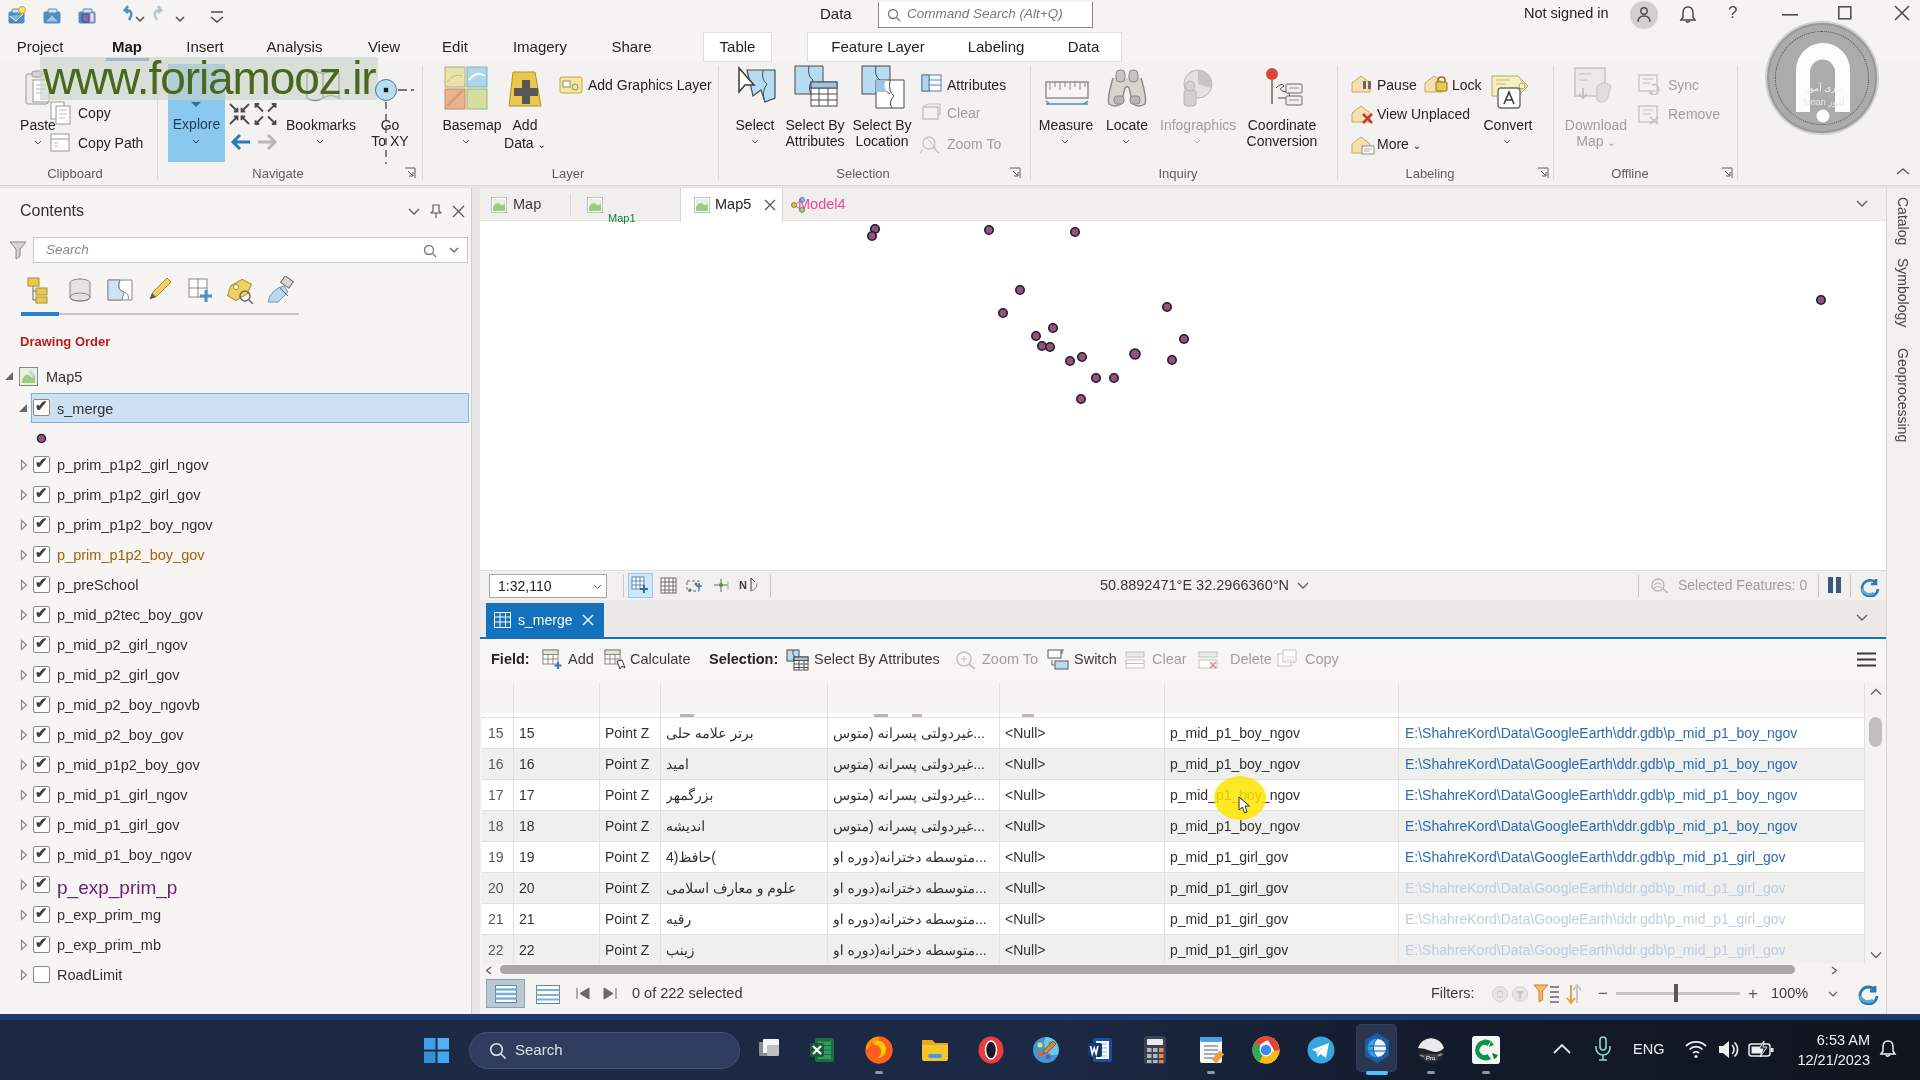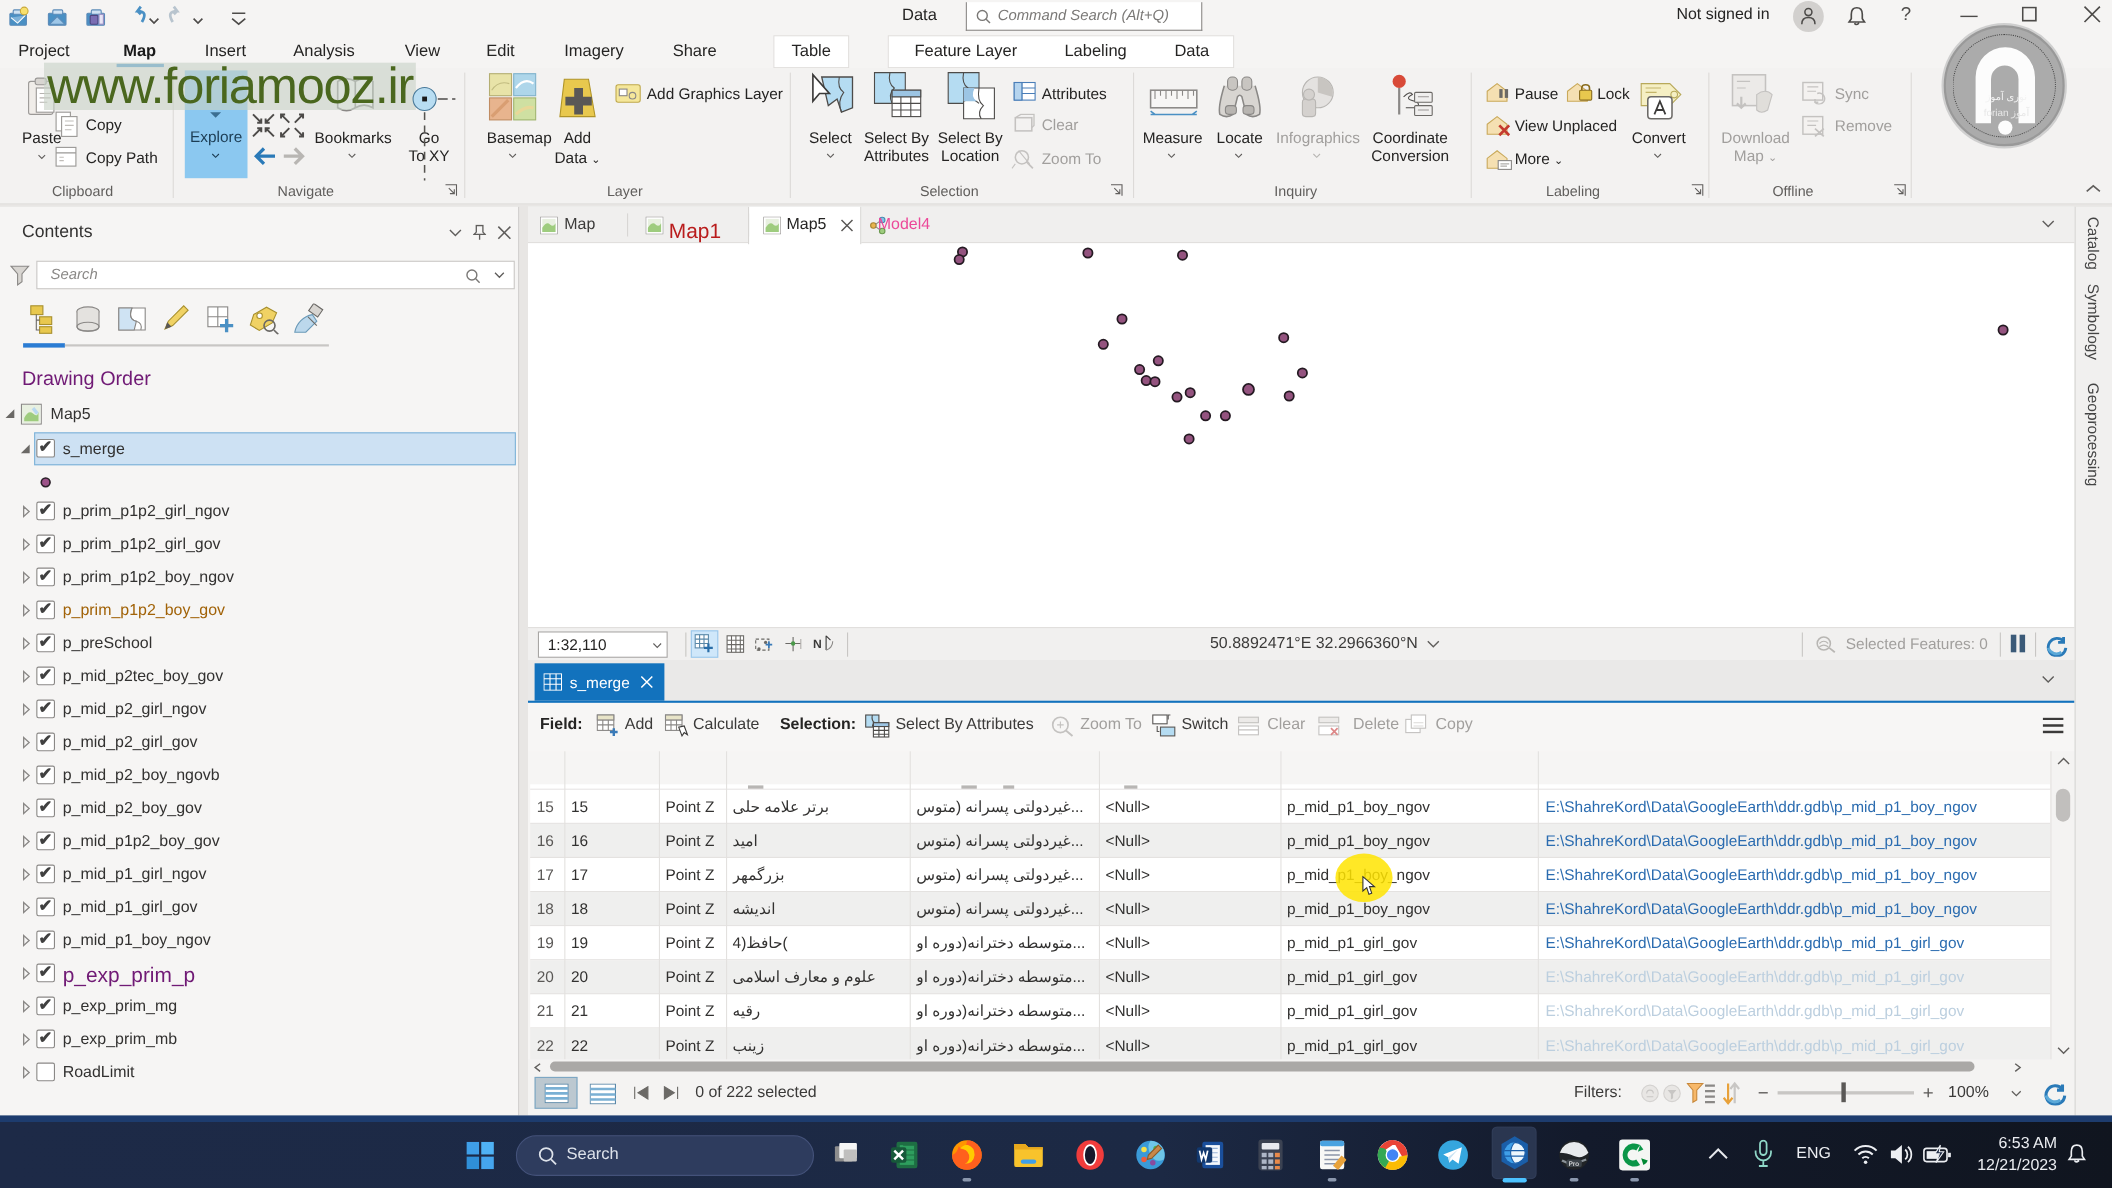--- a/index.html
+++ b/index.html
@@ -429,21 +429,21 @@
       <circle cx="19" cy="20" r="5" fill="none" stroke="#6b6966" stroke-width="1.5"></circle>
       <path d="M23 24 l4 4" stroke="#6b6966" stroke-width="1.5"></path>
     </svg>
     <svg class="abs" style="left:266px;top:88px" width="30" height="28" viewBox="0 0 30 28">
       <path d="M2 26 a20 20 0 0 1 16-16 l4 6 -10 10z" fill="#bcd8ec" stroke="#6b9ab8"></path>
       <rect x="16" y="2" width="10" height="8" fill="#d8d5d1" stroke="#6b6966" transform="rotate(35 21 6)"></rect>
       <path d="M14 12 l8 8" stroke="#6b6966"></path>
     </svg>
     <div class="abs" style="left:21px;top:124px;width:38px;height:4px;background:#2b7cd3"></div>
     <div class="abs" style="left:59px;top:125px;width:240px;height:1.5px;background:#c8c6c4"></div>
-    <div class="abs" style="left:20px;top:146px;font-size:18px;font-weight:normal;color:#701a75">Drawing Order</div>
+    <div class="abs" style="left:20px;top:146px;font-size:13px;font-weight:bold;color:#b91c1c">Drawing Order</div>
 
     <svg class="abs" style="left:4px;top:183px" width="10" height="10" viewBox="0 0 10 10">
         <path d="M9 1 v8 h-8z" fill="#6b6966"></path>
       </svg>
     <div class="abs" style="left:19px;top:179px;width:19px;height:19px;background:#fff;border:1px solid #8a8886">
       <svg width="17" height="17" viewBox="0 0 17 17">
           <rect width="17" height="17" fill="#e8f0e0"></rect>
           <path d="M2 12 q4-8 8-4 t5-2 v9 h-13z" fill="#9ecc7e"></path>
           <path d="M10 3 l4 5" stroke="#b8d8f0" stroke-width="3"></path>
         </svg>
@@ -577,21 +577,21 @@
         <rect x="2" y="2" width="12" height="12" fill="#e8f0e0"></rect>
         <path d="M2 10 q4-6 7-3 t5-1 v8 h-12z" fill="#9ecc7e"></path>
       </svg>
     <div class="abs" style="left:33px;top:8px;font-size:14.5px;color:#3b3a39">Map</div>
     <div class="abs" style="left:90px;top:6px;width:1px;height:21px;background:#d8d6d4"></div>
     <svg class="abs" style="left:107px;top:9px" width="16" height="16" viewBox="0 0 16 16">
         <rect width="16" height="16" fill="#fff" stroke="#8a8886"></rect>
         <rect x="2" y="2" width="12" height="12" fill="#e8f0e0"></rect>
         <path d="M2 10 q4-6 7-3 t5-1 v8 h-12z" fill="#9ecc7e"></path>
       </svg>
-    <div class="abs" style="left:128px;top:12px;font-size:19px;color:#b91c1c">Map1</div>
+    <div class="abs" style="left:128px;top:24px;font-size:11px;color:#15803d">Map1</div>
     <div class="abs" style="left:200px;top:6px;width:1px;height:21px;background:#d8d6d4"></div>
     <svg class="abs" style="left:214px;top:9px" width="16" height="16" viewBox="0 0 16 16">
         <rect width="16" height="16" fill="#fff" stroke="#8a8886"></rect>
         <rect x="2" y="2" width="12" height="12" fill="#e8f0e0"></rect>
         <path d="M2 10 q4-6 7-3 t5-1 v8 h-12z" fill="#9ecc7e"></path>
       </svg>
     <div class="abs" style="left:235px;top:8px;font-size:14.5px;color:#252423">Map5</div>
     <svg class="abs" style="left:284px;top:11px" width="12" height="12" viewBox="0 0 12 12">
         <path d="M1 1 L11 11 M11 1 L1 11" stroke="#5a5856" stroke-width="1.3"></path>
       </svg>

